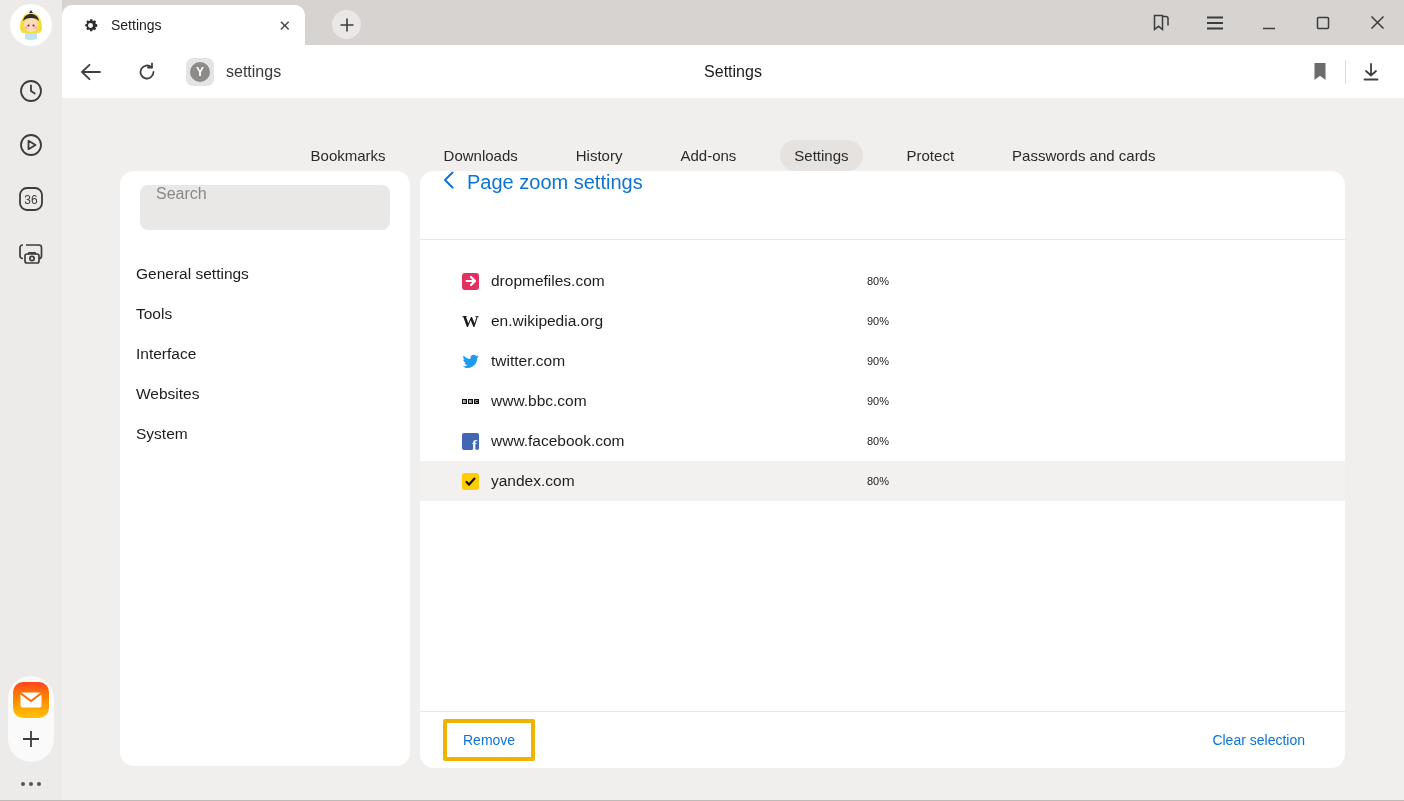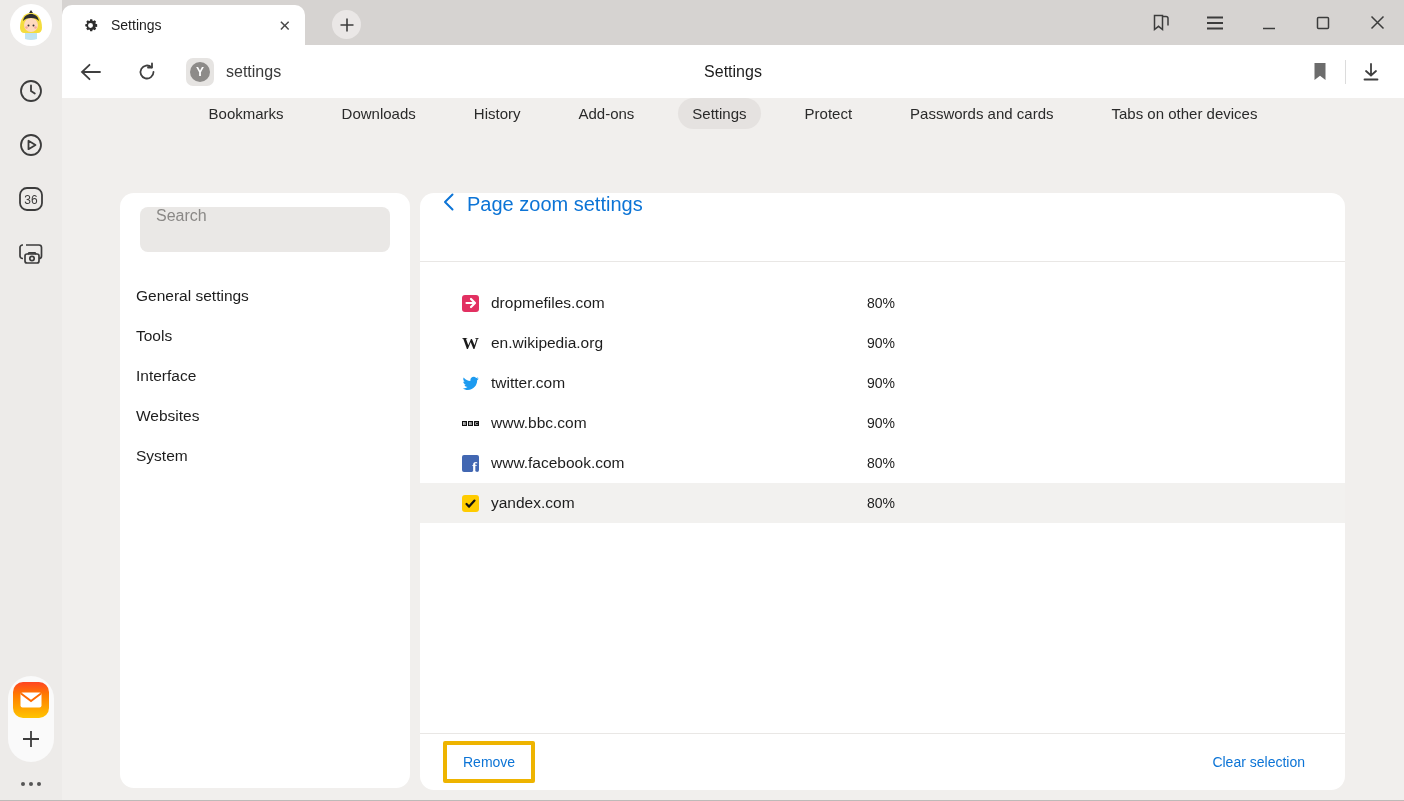--- a/index.html
+++ b/index.html
@@ -36,21 +36,21 @@
   .tb-btn { width:34px; height:34px; display:flex; align-items:center; justify-content:center; cursor:pointer; color:#3f3f3f; }
   .tb-back { margin-left:12px; } .tb-reload { margin-left:22px; }
   .site-badge { width:28px; height:28px; border-radius:7px; background:#e6e4e2; display:flex; align-items:center; justify-content:center; margin-left:22px; }
   .site-badge i { width:20px; height:20px; border-radius:50%; background:#8d8b89; color:#fff; font-size:12px; font-weight:bold; display:flex; align-items:center; justify-content:center; font-style:normal; }
   .address { font-size:16px; color:#3a3a3a; margin-left:12px; }
   .tb-title { position:absolute; left:0; right:0; text-align:center; font-size:16px; color:#1d1d1d; pointer-events:none; }
   .tb-right { margin-left:auto; display:flex; align-items:center; gap:8px; padding-right:16px; }
   .tb-sep { width:1px; height:24px; background:#dcdcdc; }
 
   
-  .navrow { height:95px; display:flex; align-items:flex-start; justify-content:center; gap:30px; flex-shrink:0; }
+  .navrow { height:73px; display:flex; align-items:flex-end; justify-content:center; gap:30px; flex-shrink:0; }
   .nav-item { font-size:15px; color:#2a2a2a; padding:7px 14px; border-radius:16px; cursor:pointer; white-space:nowrap; }
   .nav-item.active { background:#e5e2e0; }
 
   
   .cards { display:flex; padding:0 59px 0 58px; gap:10px; align-items:flex-start; }
   .card { background:#fff; border-radius:14px; }
   .left-card { width:290px; height:595px; flex-shrink:0; }
   .search-box { margin:14px 20px 0; height:45px; background:#eae8e6; border-radius:8px; display:flex; align-items:flex-start; padding:0 16px; }
   .search-box input { border:none; outline:none; background:transparent; font-size:16px; color:#1d1d1d; width:100%; font-family:inherit; }
   .search-box input::placeholder { color:#8a8886; }
@@ -65,21 +65,21 @@
   .site-row.selected { background:#f2f1ef; }
   .fav { width:17px; height:17px; flex-shrink:0; display:flex; align-items:center; justify-content:center; margin-right:12px; }
   .fav-drop { background:#e23061; border-radius:3px; }
   .fav-wiki { font-family:"Liberation Serif","DejaVu Serif",serif; font-size:17px; color:#1a1a1a; font-weight:bold; line-height:1; }
   .fav-bbc { gap:1px; }
   .fav-bbc b { width:5px; height:5px; background:#111; color:#fff; font-size:4px; display:flex; align-items:center; justify-content:center; font-family:"Liberation Sans",sans-serif; }
   .fav-fb { background:#4267b2; border-radius:2px; position:relative; overflow:hidden; }
   .fav-fb b { position:absolute; right:2px; bottom:-4px; color:#fff; font-size:15px; font-family:"Liberation Serif",serif; }
   .fav-check { background:#ffcc00; border-radius:3px; }
   .site-name { font-size:15.5px; color:#1d1d1d; }
-  .site-zoom { position:absolute; left:447px; font-size:14px; color:#1d1d1d; }
+  .site-zoom { position:absolute; left:447px; font-size:11px; color:#1d1d1d; }
   .site-row { position:relative; }
   .list-spacer { flex:1; }
   .zoom-footer { height:57px; border-top:1px solid #e9e7e5; display:flex; align-items:center; padding:0 40px 0 23px; flex-shrink:0; }
   .remove-wrap { border:4px solid #eeb400; padding:8px 16px; border-radius:2px; }
   .link { color:#0c74d6; font-size:14px; cursor:pointer; }
   .clear-link { margin-left:auto; }
   svg { display:block; }
 </style>
 </head>
 <body>
@@ -229,21 +229,20 @@
     </div>
 
     <div class="navrow">
       <span class="nav-item">Bookmarks</span>
       <span class="nav-item">Downloads</span>
       <span class="nav-item">History</span>
       <span class="nav-item">Add-ons</span>
       <span class="nav-item active">Settings</span>
       <span class="nav-item">Protect</span>
       <span class="nav-item">Passwords and cards</span>
-      <span class="nav-item">Tabs on other devices</span>
     </div>
 
     <div class="cards">
 
       <div class="card left-card">
         <div class="search-box">
           <input type="text" placeholder="Search" style="">
         </div>
         <div class="menu">
           <div class="menu-item">General settings</div>

